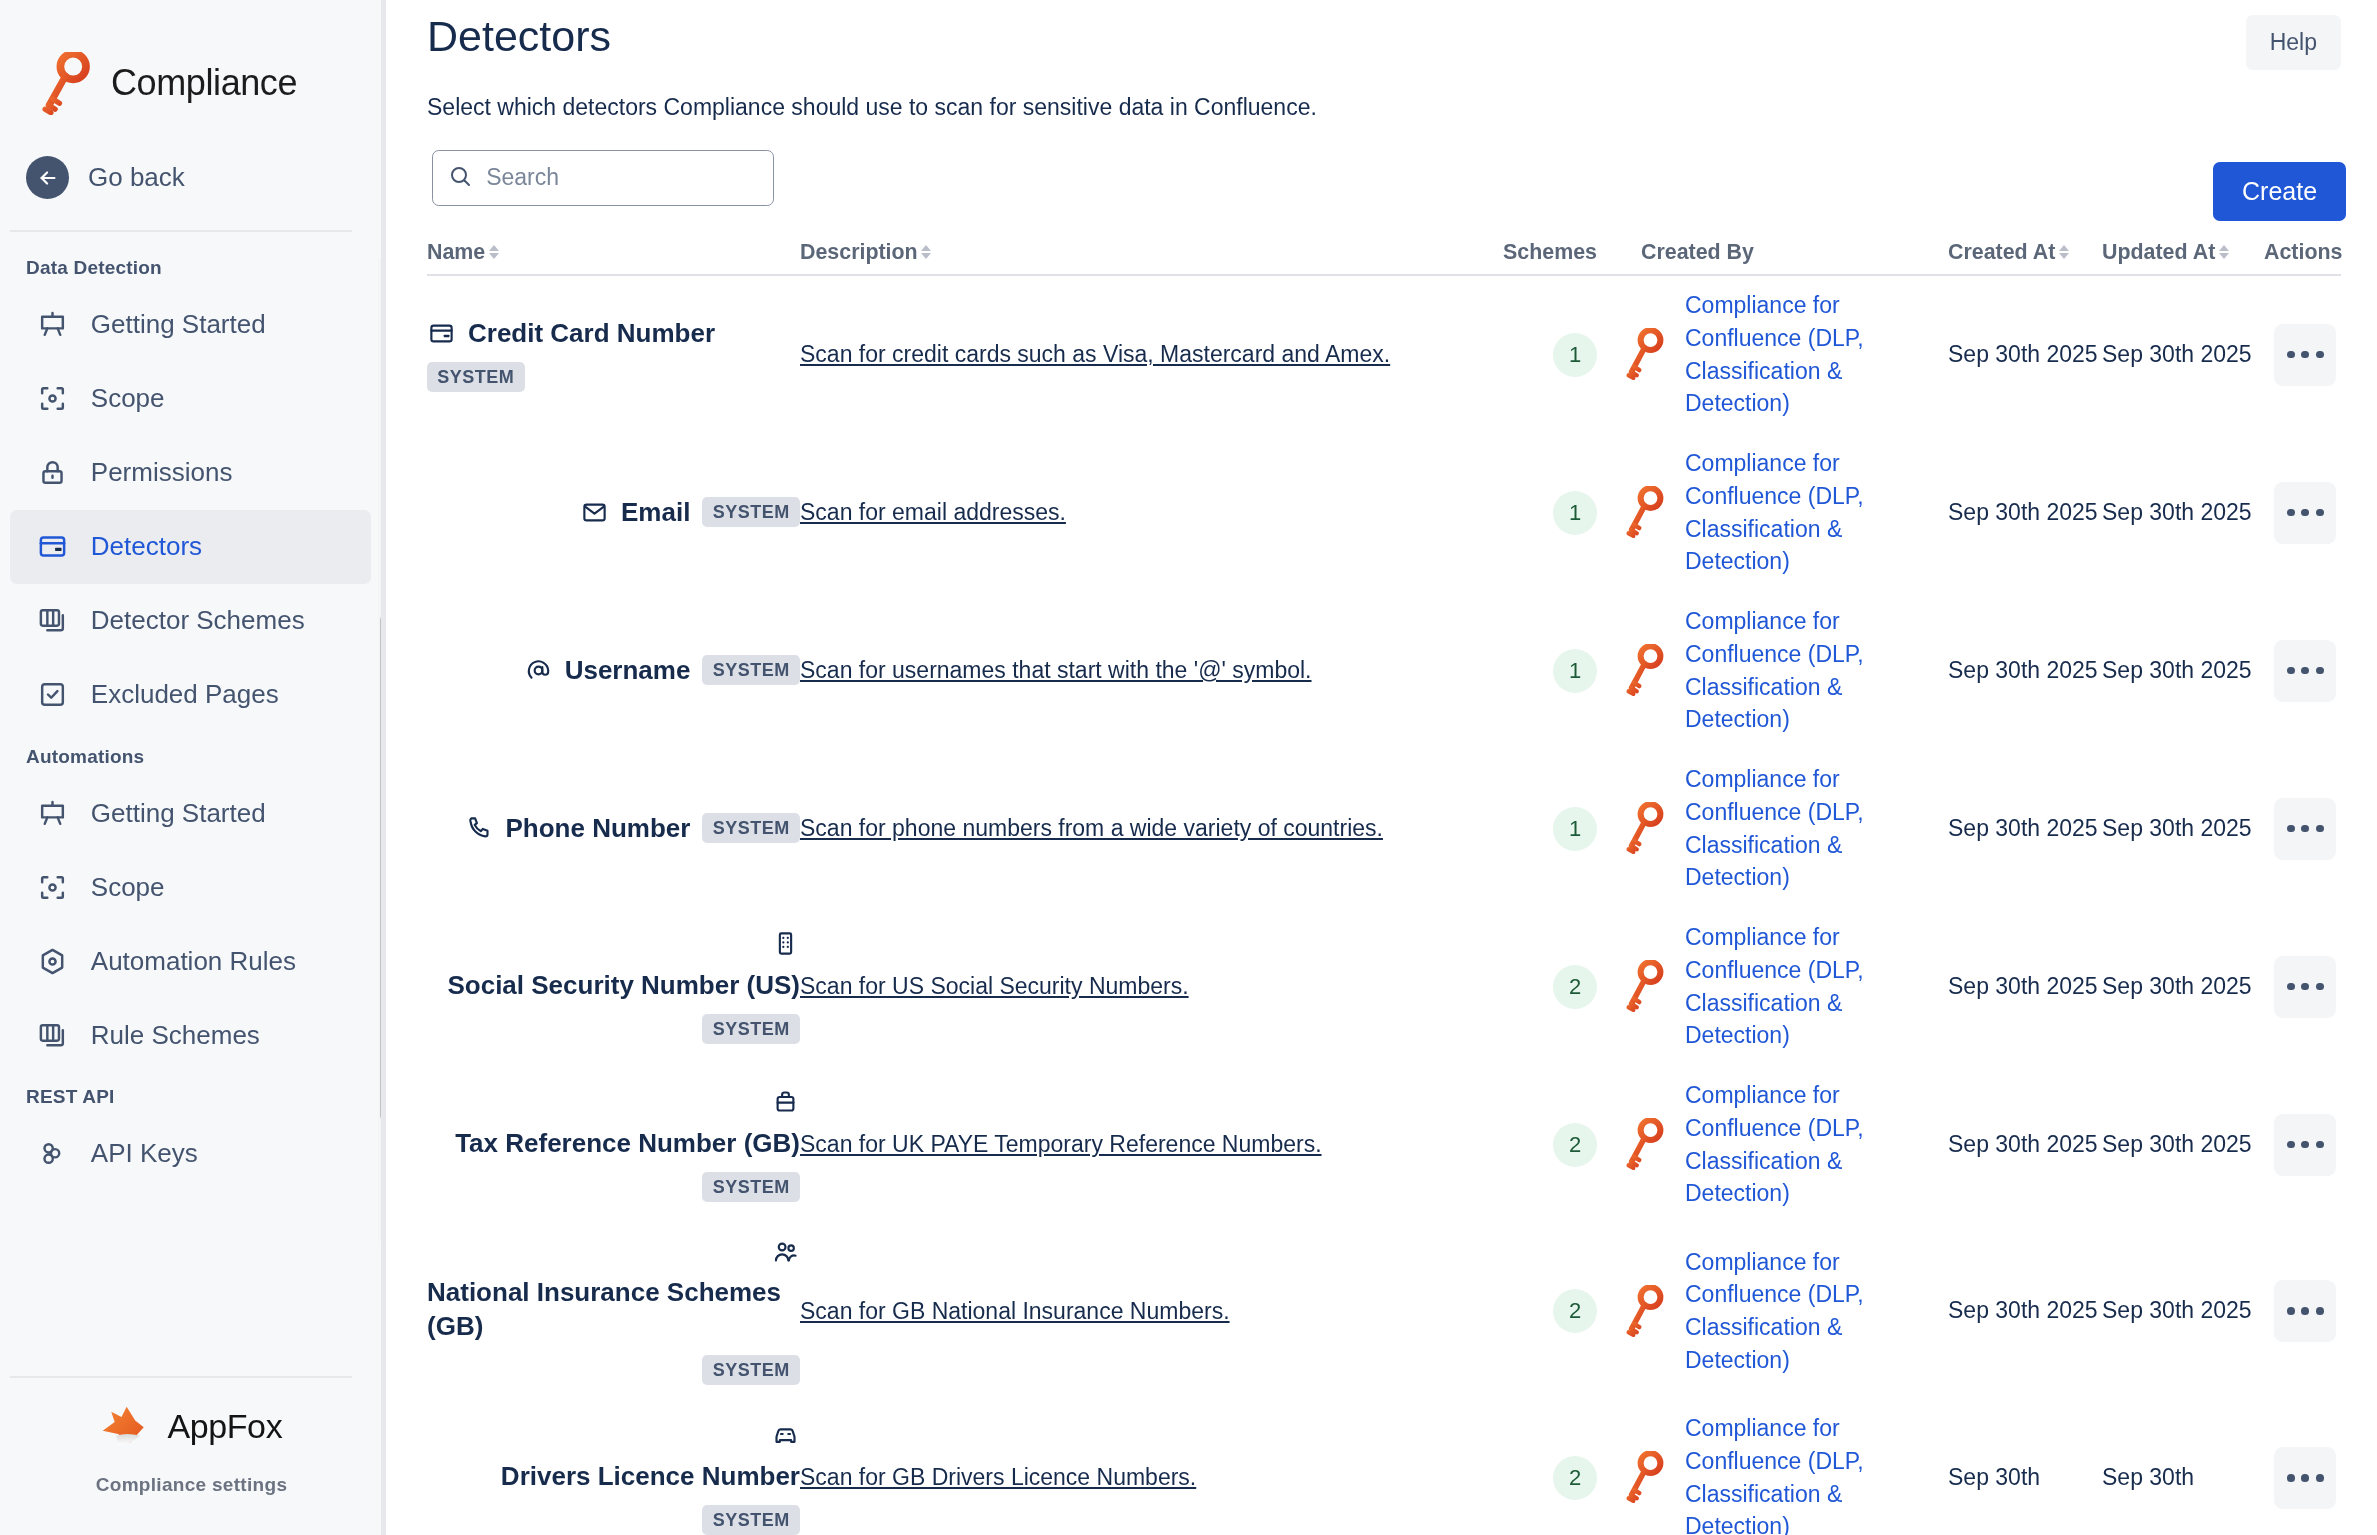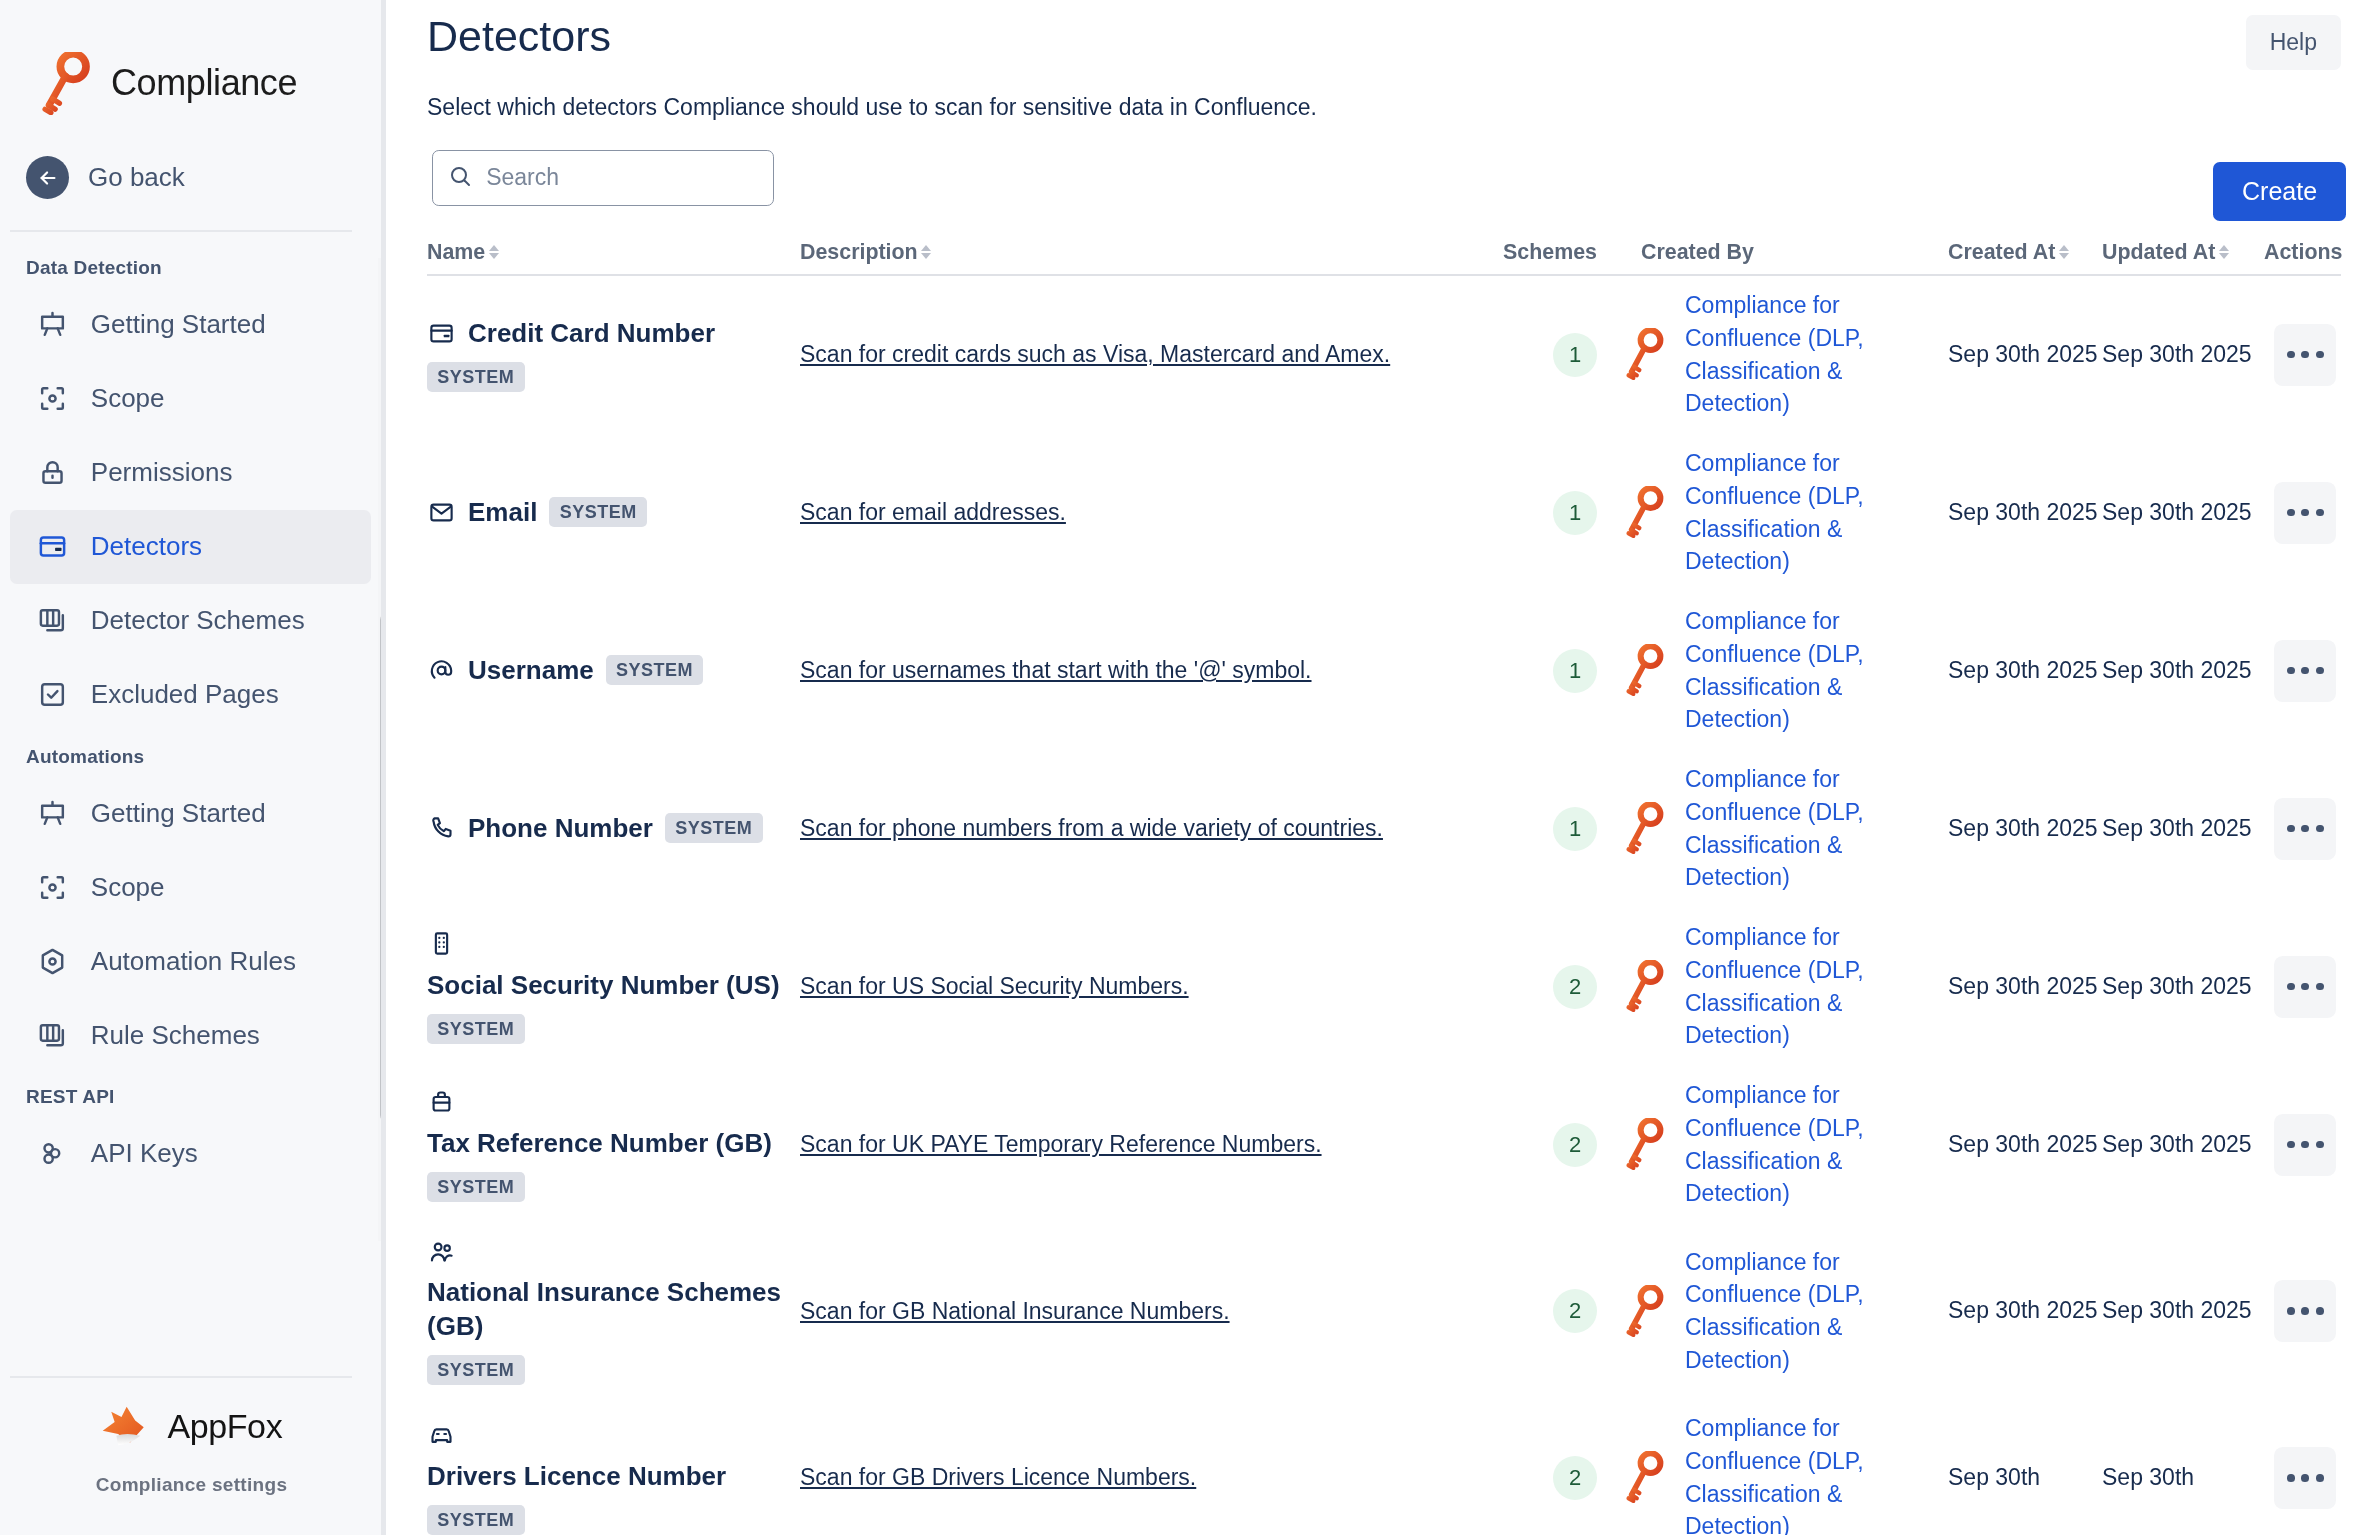--- a/index.html
+++ b/index.html
@@ -172,21 +172,21 @@
   .c-cat   { width: 154px; flex: 0 0 154px; }
   .c-uat   { width: 162px; flex: 0 0 162px; }
   .c-act   { width: 120px; flex: 0 0 120px; }
 
   .trow {
     display: flex; align-items: center;
     min-height: 147px; padding: 13.7px 0;
   }
   .cell { display: flex; align-items: center; }
 
-  .name-cell { flex-direction: column; align-items: flex-start; gap: 0; }
+  .name-cell { flex-direction: column; align-items: flex-end; gap: 0; }
   .name-inline { display: flex; align-items: center; gap: 12px; flex-wrap: wrap; }
   .det-ico { width: 29px; height: 29px; flex: 0 0 29px;
              display: flex; align-items: center; justify-content: center; }
   .det-ico svg { width: 27px; height: 27px; }
   .det-name {
     font-size: 26px; font-weight: bold; color: #172b4d;
     line-height: 1.28;
   }
   .sys-badge {
     display: inline-block; background: #dcdfe6; color: #44546f;

